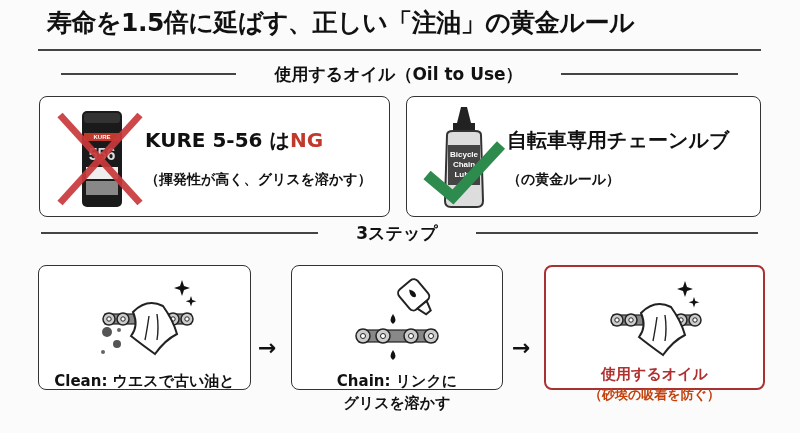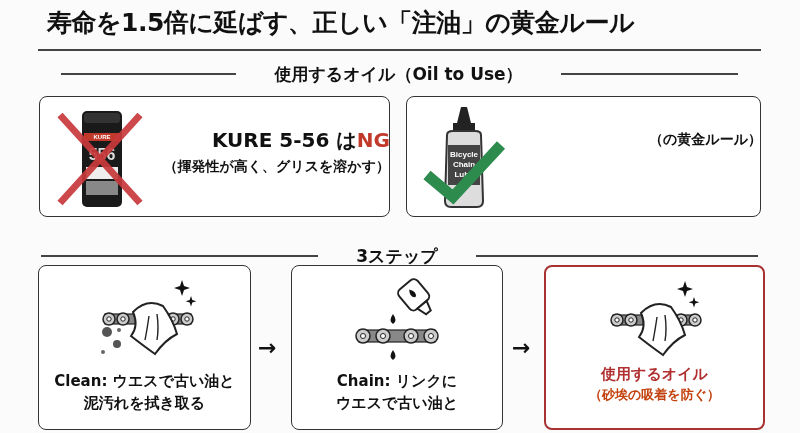--- a/index.html
+++ b/index.html
@@ -14,40 +14,40 @@
 
   .section-head {
     position: absolute; left: 38px; width: 723px; height: 24px;
     display: flex; align-items: center; justify-content: center;
   }
   .section-head .line { flex: 1; height: 2px; background: #444; }
   .section-head .label { padding: 0 38px; font-size: 17px; font-weight: bold; white-space: nowrap; }
   .oil-head { top: 62px; }
   .oil-head .line.left { flex: 0 0 175px; }
   .oil-head .line.right { flex: 0 0 177px; }
-  .steps-head { top: 244px; }
+  .steps-head { top: 221px; }
   .steps-head .line.left { flex: 0 0 277px; }
   .steps-head .line.right { flex: 0 0 282px; }
 
   .card {
     position: absolute; background: #fff; border: 1.5px solid #333; border-radius: 8px;
   }
   .oil-card { top: 96px; height: 121px; }
   .oil-ng { left: 39px; width: 351px; }
   .oil-ok { left: 406px; width: 355px; }
 
   .oil-card .icon-wrap { position: absolute; left: 10px; top: 8px; width: 100px; height: 104px; }
-  .oil-card .text { position: absolute; top: 30px; text-align: right; }
+  .oil-card .text { position: absolute; top: 30px; text-align: left; }
   .oil-ng .text { left: 105px; width: 245px; }
   .oil-ok .text { left: 100px; width: 255px; }
   .oil-card .main { font-size: 20px; font-weight: bold; }
-  .oil-card .sub { font-size: 14px; font-weight: bold; margin-top: 4px; }
+  .oil-card .sub { font-size: 14px; font-weight: bold; margin-top: 17px; }
   .ng { color: #c0392b; }
 
-  .step-card { top: 265px; height: 165px; }
+  .step-card { top: 265px; height: 125px; }
   .step-1 { left: 38px; width: 213px; }
   .step-2 { left: 291px; width: 212px; }
   .step-3 { left: 544px; width: 221px; border: 2.5px solid #a83232; }
   .step-card .illus { position: absolute; left: 0; right: 0; top: 8px; height: 96px; display: flex; justify-content: center; }
   .step-card .caption {
     position: absolute; left: 0; right: 0; top: 104px; text-align: center;
     font-size: 15px; font-weight: bold; line-height: 22px;
   }
   .step-3 .caption { top: 96px; color: #b03030; }
   .step-3 .caption .note { color: #c2410c; font-size: 13px; line-height: 20px; }
@@ -95,20 +95,21 @@
       <rect x="36" y="18" width="22" height="10" fill="#222"></rect>
       <path d="M30,30 Q30,26 36,26 L58,26 Q64,26 64,30 L66,96 Q66,102 60,102 L34,102 Q28,102 28,96 Z" fill="#ddd" stroke="#333" stroke-width="2"></path>
       <rect x="31" y="40" width="32" height="40" fill="#444"></rect>
       <text x="47" y="52" font-size="8" fill="#fff" text-anchor="middle" font-family="Liberation Sans, sans-serif" font-weight="bold">Bicycle</text>
       <text x="47" y="62" font-size="8" fill="#fff" text-anchor="middle" font-family="Liberation Sans, sans-serif" font-weight="bold">Chain</text>
       <text x="47" y="72" font-size="8" fill="#fff" text-anchor="middle" font-family="Liberation Sans, sans-serif" font-weight="bold">Lube</text>
       <polyline points="10,70 36,92 84,40" fill="none" stroke="#2e8b4e" stroke-width="11" stroke-linejoin="miter"></polyline>
     </svg>
   </div>
   <div class="text">
+    <div class="main">自転車専用チェーンルブ</div>
     <div class="sub">（の黄金ルール）</div>
   </div>
 </div>
 
 <div class="section-head steps-head">
   <div class="line left"></div>
   <div class="label">3ステップ</div>
   <div class="line right"></div>
 </div>
 
@@ -129,21 +130,20 @@
       <path d="M48,38 Q62,24 78,32 Q88,46 92,60 Q80,66 70,80 Q56,70 46,62 Q54,52 48,38 Z" fill="#fff" stroke="#222" stroke-width="2"></path>
       <path d="M64,42 Q62,56 60,66 M72,40 Q74,54 72,66" fill="none" stroke="#222" stroke-width="1.4"></path>
       <circle cx="22" cy="58" r="5" fill="#555"></circle>
         <circle cx="32" cy="70" r="4" fill="#555"></circle>
       <circle cx="34" cy="56" r="2" fill="#666"></circle>
         <circle cx="18" cy="78" r="2" fill="#666"></circle>
     </svg>
   </div>
   <div class="caption">
     <div>Clean: ウエスで古い油と</div>
-    <div>泥汚れを拭き取る</div>
   </div>
 </div>
 
 <div class="arrow arrow-1">→</div>
 
 <div class="card step-card step-2">
   <div class="illus">
     <svg width="120" height="96" viewBox="0 0 120 96">
       <g transform="rotate(-40 76 20)">
         <rect x="64" y="8" width="24" height="26" rx="5" fill="#fff" stroke="#222" stroke-width="2"></rect>
@@ -158,21 +158,21 @@
         <circle cx="46" cy="62" r="2.5" fill="#fff" stroke="#222"></circle>
       <circle cx="74" cy="62" r="7" fill="#ccc" stroke="#222" stroke-width="1.5"></circle>
         <circle cx="74" cy="62" r="2.5" fill="#fff" stroke="#222"></circle>
       <circle cx="94" cy="62" r="7" fill="#ccc" stroke="#222" stroke-width="1.5"></circle>
         <circle cx="94" cy="62" r="2.5" fill="#fff" stroke="#222"></circle>
       <path d="M56,76 q-5,7 0,10 q5,-3 0,-10z" fill="#111"></path>
     </svg>
   </div>
   <div class="caption">
     <div>Chain: リンクに</div>
-    <div>ウエスで古い油と</div>
+    <div>グリスを溶かす</div>
   </div>
 </div>
 
 <div class="arrow arrow-2">→</div>
 
 <div class="card step-card step-3">
   <div class="illus">
     <svg width="120" height="90" viewBox="0 0 120 90">
       <path d="M90,6 l2,6 6,2 -6,2 -2,6 -2,-6 -6,-2 6,-2z" fill="#111"></path>
       <path d="M99,22 l1.3,4 4,1.3 -4,1.3 -1.3,4 -1.3,-4 -4,-1.3 4,-1.3z" fill="#111"></path>

